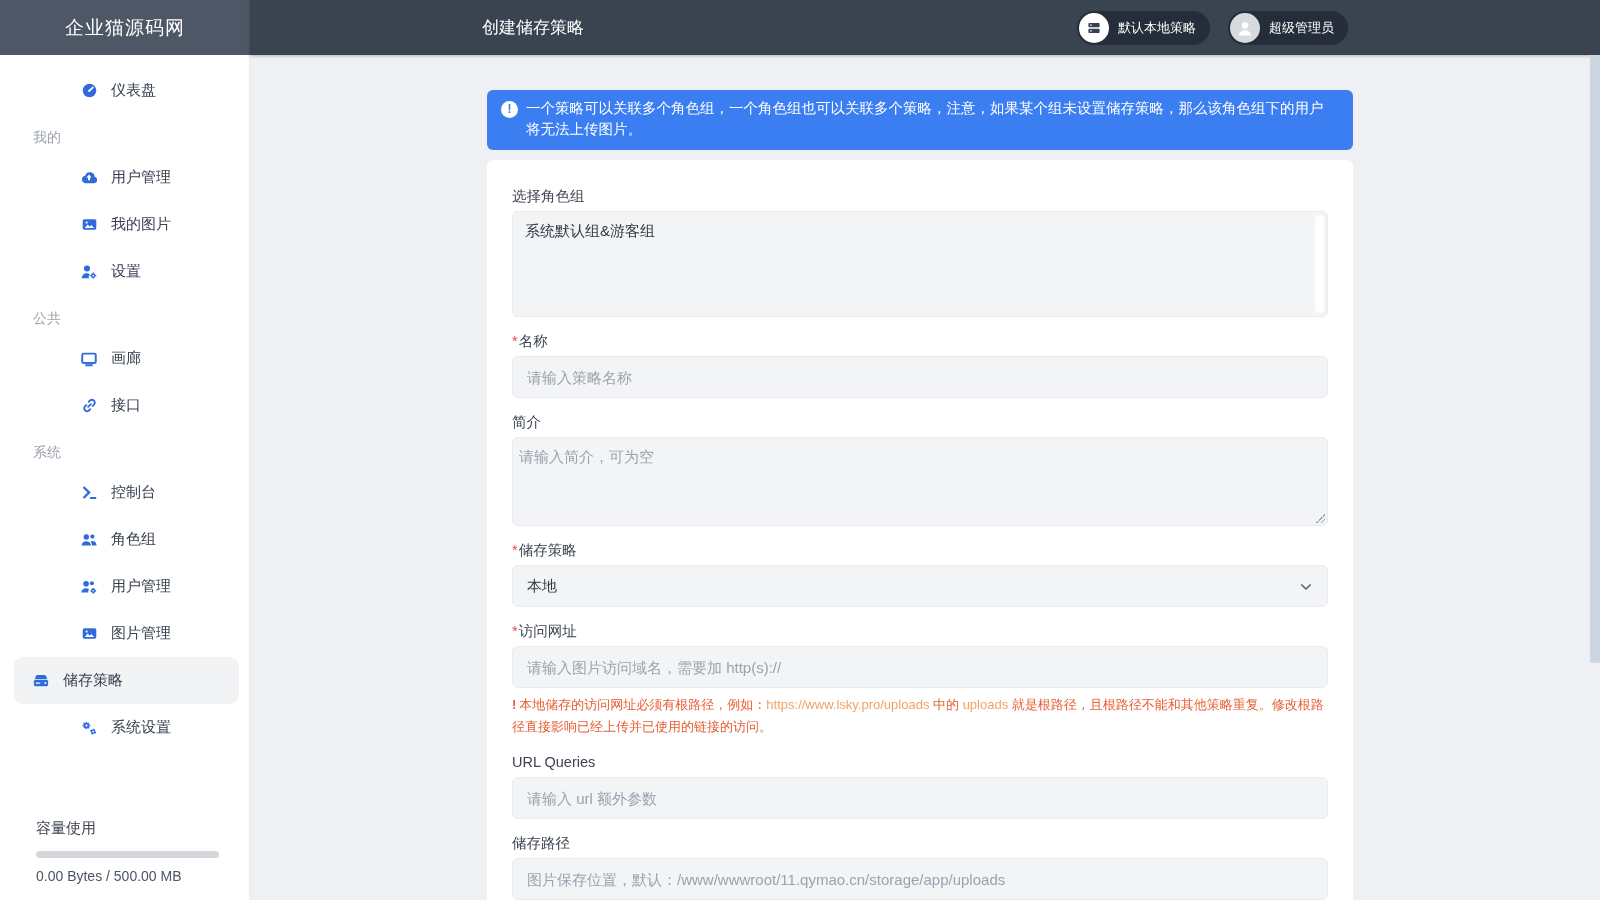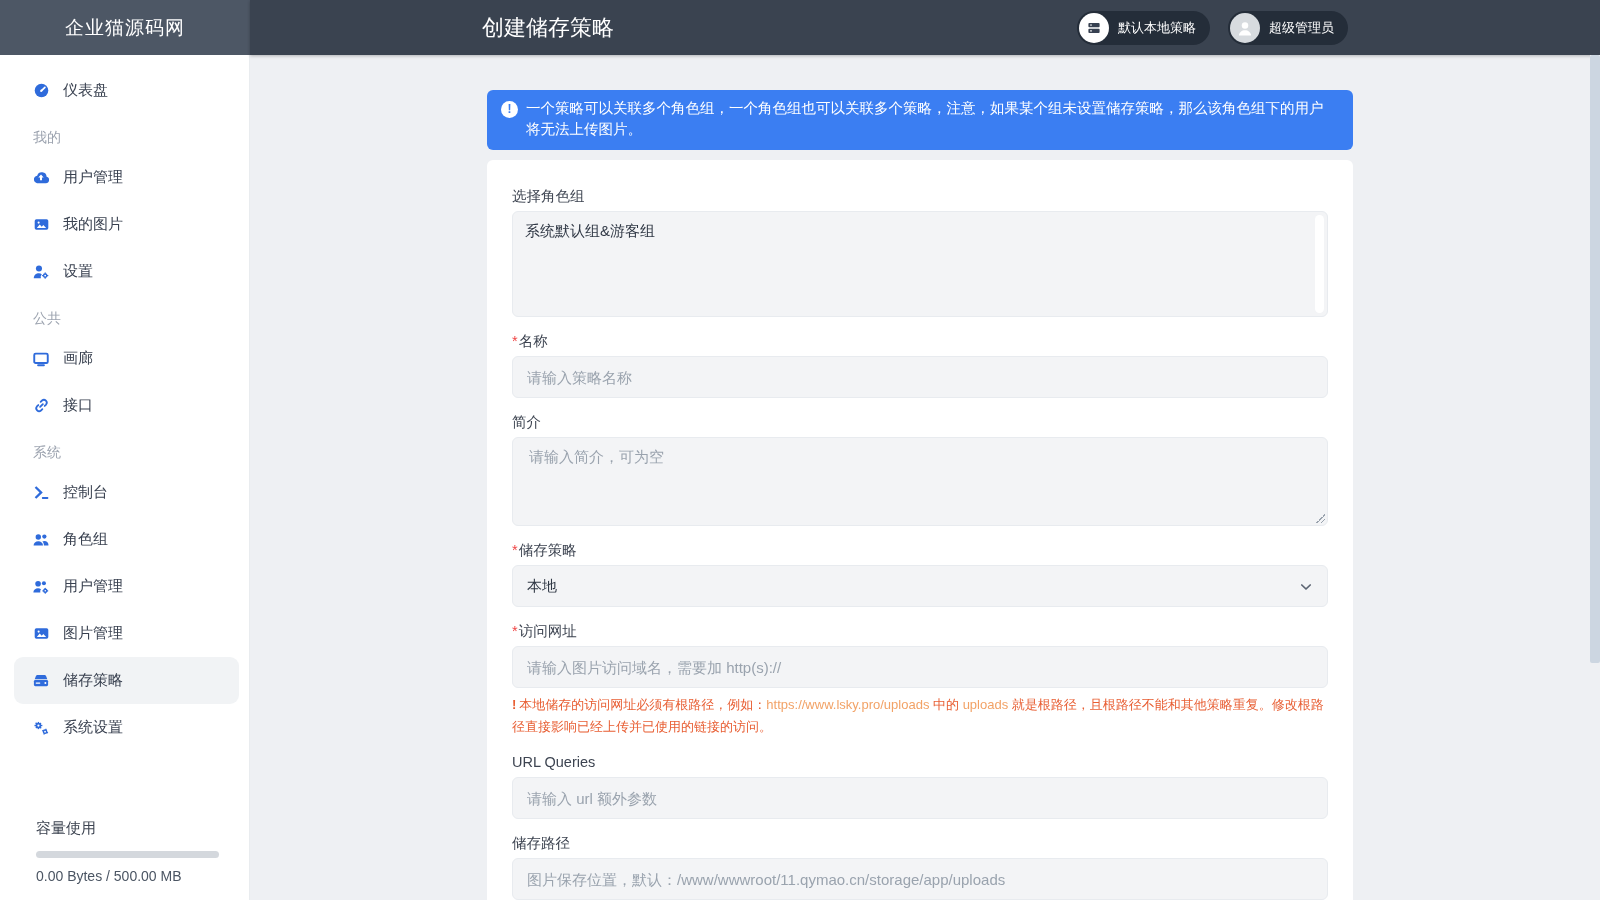--- a/index.html
+++ b/index.html
@@ -5,34 +5,34 @@
   * { margin:0; padding:0; box-sizing:border-box; }
   html,body { width:1600px; height:900px; overflow:hidden;
     font-family:"Liberation Sans","DejaVu Sans",sans-serif; background:#eef0f3; }
 
   
   .topbar { position:absolute; left:0; top:0; width:1600px; height:55px; display:flex; z-index:30; }
   .logo-area { width:250px; height:55px; background:#4d5765; color:#fff;
     display:flex; align-items:center; justify-content:center; font-size:19px; letter-spacing:1px;text-align:right; }
   .navbar { flex:1; background:#3a4350; box-shadow:0 1px 3px rgba(0,0,0,.25); }
   .nav-inner { width:886px; margin:0 auto; height:100%; display:flex; align-items:center; padding-right:20px; }
-  .page-title { color:#fff; font-size:22px; font-weight:500; }
+  .page-title { color:#fff; font-size:17px; font-weight:500; }
   .nav-spacer { flex:1; }
   .pill { height:34px; background:#242d39; border-radius:17px; display:flex; align-items:center;
     padding:0 14px 0 2px; margin-left:18px; cursor:pointer; }
   .pill-circle { width:30px; height:30px; border-radius:50%; background:#fff;
     display:flex; align-items:center; justify-content:center; flex:none; }
   .pill-circle.avatar { background:#d7dbdf; }
   .pill-text { color:#fff; font-size:13px; margin-left:9px; white-space:nowrap;text-align:center; }
 
   
   .sidebar { position:absolute; left:0; top:55px; width:250px; bottom:0; background:#fff;
     border-right:1px solid #e9ecef; padding-top:12px; z-index:20; }
   .menu-item { height:47px; display:flex; align-items:center; padding-left:32px;
-    font-size:15px; color:#394150; cursor:pointer; }
+    font-size:15px; color:#394150; cursor:pointer;margin-left:48px; }
   .menu-item .mi-icon { width:18px; height:18px; color:#2f6bdb; display:flex;
     align-items:center; justify-content:center; flex:none; }
   .menu-item .mi-label { margin-left:13px; }
   .menu-item.active { background:#f1f3f5; border-radius:9px; margin:0 10px 0 14px; padding-left:18px; }
   .menu-section { padding:15px 0 7px 33px; font-size:14px; color:#9ca3af; }
   .sidebar-footer { position:absolute; left:36px; right:30px; bottom:16px; }
   .sf-title { font-size:15px; color:#3d4451; margin-bottom:13px; }
   .sf-bar { height:7px; border-radius:4px; background:#d4d8dd; overflow:hidden; margin-bottom:10px; }
   .sf-fill { height:100%; width:0%; background:#2f6bdb; }
   .sf-usage { font-size:14px; color:#4b5563; }
@@ -54,21 +54,21 @@
     border-radius:6px; padding:4px 20px 4px 4px; overflow:hidden; }
   .lb-option { font-size:15px; color:#303845; padding:6px 8px; cursor:pointer; }
   .lb-scroll { position:absolute; top:3px; bottom:3px; right:3px; width:9px;
     background:#fff; border-radius:5px; }
   .t-input { display:block; width:100%; height:42px; background:#f3f4f6; border:1px solid #e8ebef;
     border-radius:6px; padding:0 14px; font-size:15px; color:#0c4a6e;
     font-family:"Liberation Sans","DejaVu Sans",sans-serif; outline:none; }
   .t-input::placeholder, .t-area::placeholder { color:#9aa3ae; opacity:1; }
   .ta-wrap { position:relative; }
   .t-area { display:block; width:100%; height:89px; background:#f3f4f6; border:1px solid #e8ebef;
-    border-radius:6px; padding:10px 16px; font-size:15px; color:#374151; resize:none;
+    border-radius:6px; padding:10px 6px; font-size:15px; color:#374151; resize:none;
     font-family:"Liberation Sans","DejaVu Sans",sans-serif; outline:none; }
   .ta-handle { position:absolute; right:3px; bottom:3px; width:10px; height:10px;
     background:linear-gradient(135deg, transparent 0 55%, #9aa3ae 55% 63%,
       transparent 63% 77%, #9aa3ae 77% 85%, transparent 85%); }
   .select { position:relative; height:42px; background:#f3f4f6; border:1px solid #e8ebef;
     border-radius:6px; display:flex; align-items:center; padding:0 40px 0 14px;
     font-size:15px; color:#303845; cursor:pointer; }
   .select .chev { position:absolute; right:13px; top:13px; }
   .warning { margin-top:6px; font-size:13px; line-height:22px; color:#e85e33; }
   .warning .wmark { font-weight:bold; margin-right:3px; }

